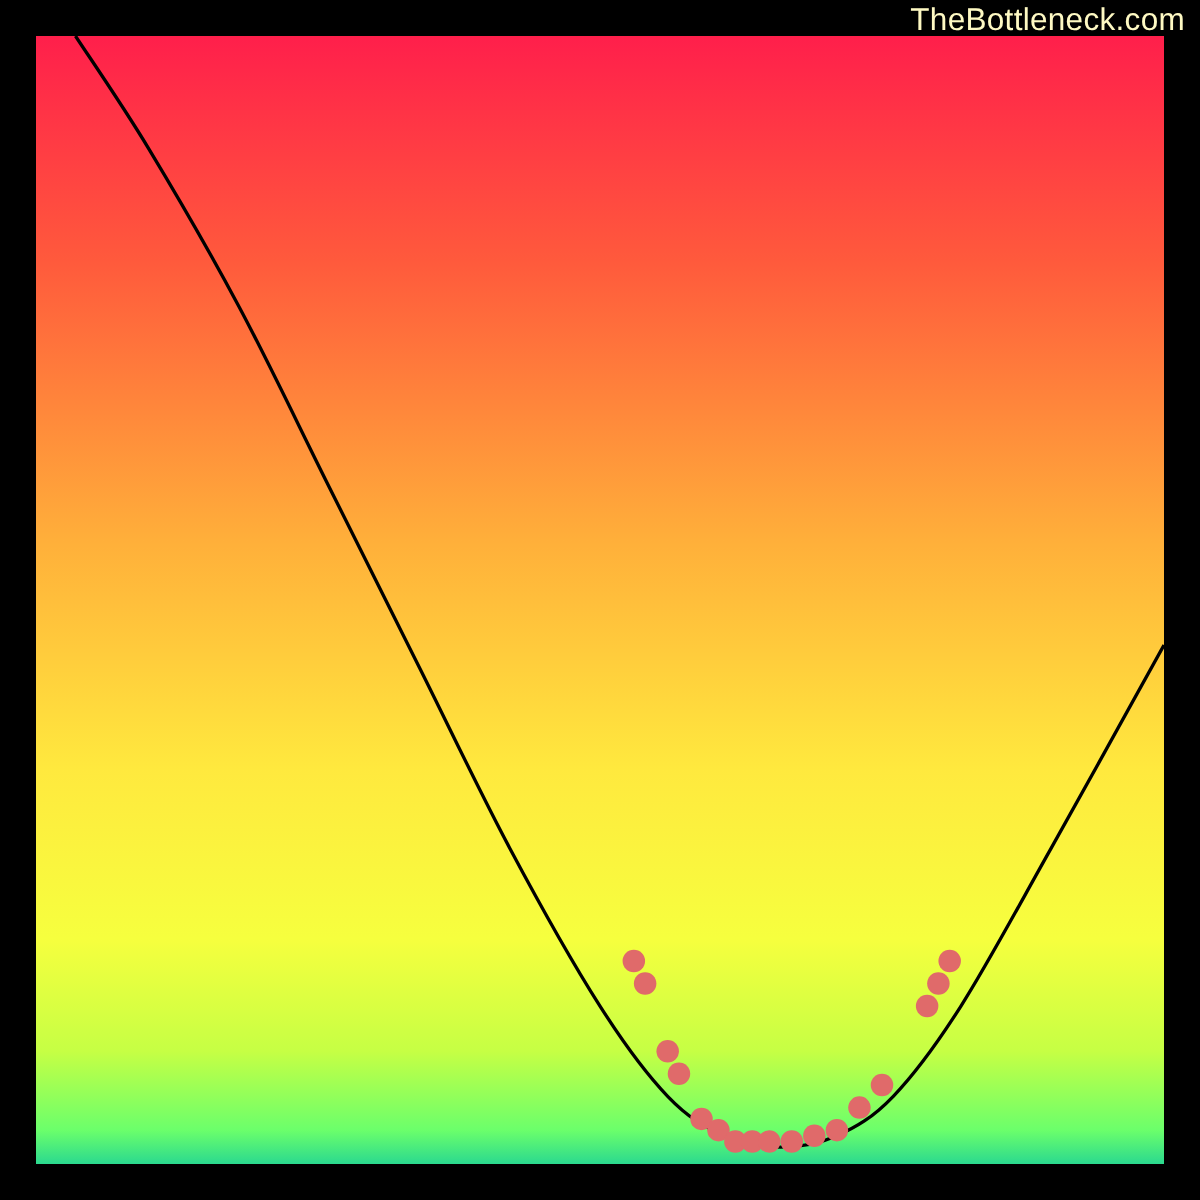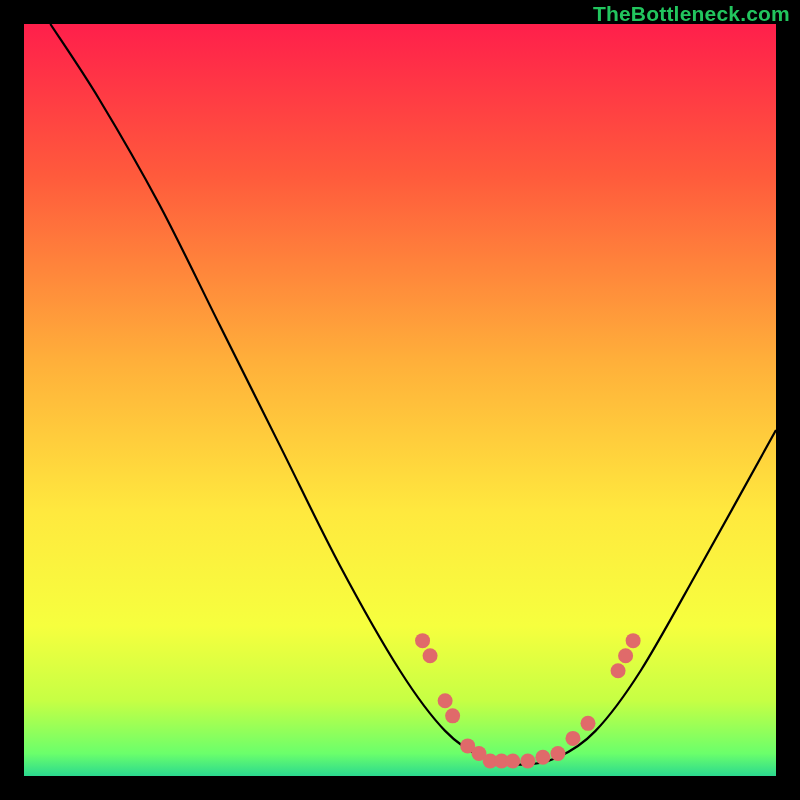--- a/index.html
+++ b/index.html
@@ -16,23 +16,23 @@
     left: 24px;
     top: 24px;
     width: 752px;
     height: 752px;
     background: #000;
   }
   .attribution {
     position: absolute;
     top: 2px;
     right: 10px;
-    color: #22c55e;
+    color: #fef9c3;
     font-size: 21px;
-    font-weight: 700;
+    font-weight: 400;
     letter-spacing: 0.2px;
   }
   svg {
     display: block;
   }
 </style>
 </head>
 <body>
 
 <div class="frame">

